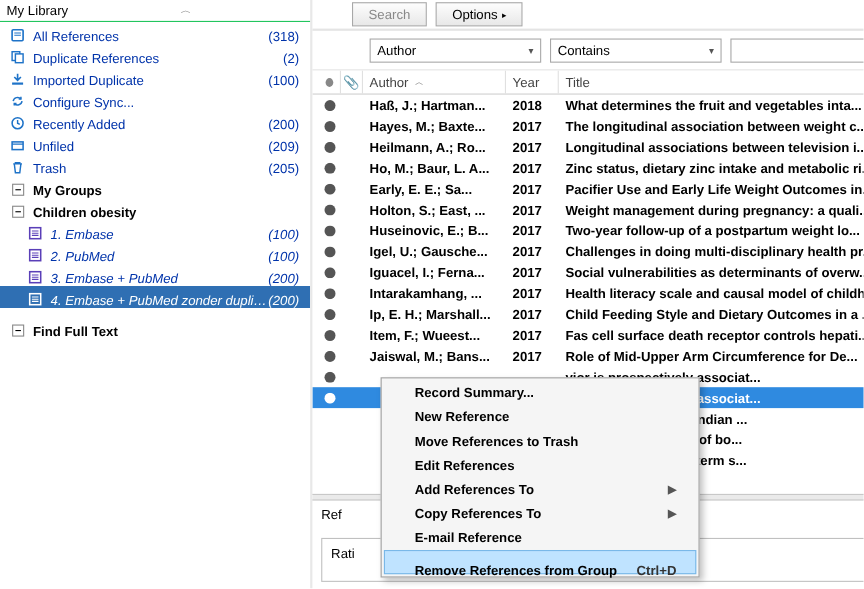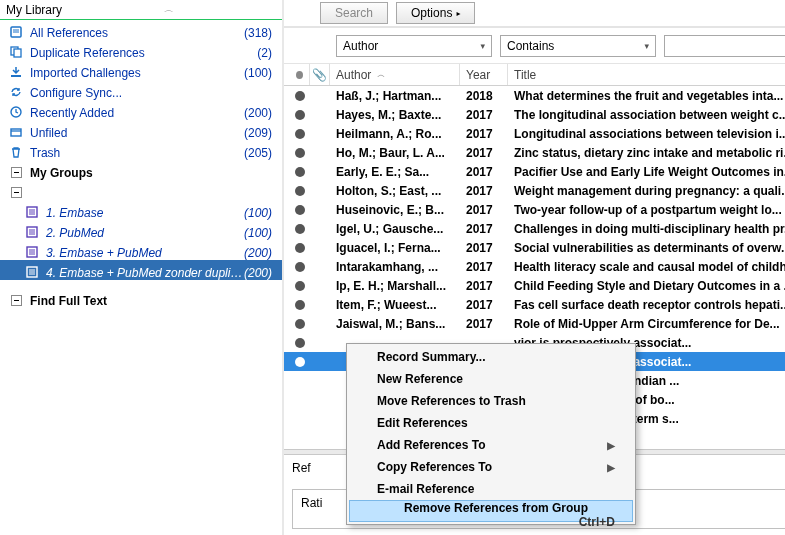--- a/index.html
+++ b/index.html
@@ -58,21 +58,21 @@
   .bottom-divider { height: 6px; background: #eaeaea; border-top: 1px solid #c8c8c8; border-bottom: 1px solid #c8c8c8; }
   .bottom-pane { padding: 6px 8px; display:flex; flex-direction:column; gap:14px; }
   .bottom-label { font-size: 12px; }
   .bottom-box { border: 1px solid #c0c0c0; height: 40px; padding: 6px 8px; }
 
   
   .ctxmenu { position: absolute; left: 346px; top: 343px; width: 290px; background: #f5f5f5; border: 1px solid #a0a0a0; box-shadow: 3px 3px 6px rgba(0,0,0,.25); z-index: 50; padding: 2px; }
   .ctxitem { height: 22px; display: flex; align-items: center; padding: 0 18px 0 28px; font-size: 12px; position: relative; font-weight: bold; }
   .ctxitem .arrow { margin-left: auto; font-size: 10px; color: #555; }
   .ctxitem .accel { margin-left: auto; color: #333; }
-  .ctxitem.hover { background: #bfe3ff; border: 1px solid #7ab8e8; padding: 0 17px 0 27px; height: 22px; flex-direction: column; }
+  .ctxitem.hover { background: #bfe3ff; border: 1px solid #7ab8e8; padding: 16px 17px 0 27px; height: 22px; }
 
   
   svg { display: block; }
 </style>
 </head>
 <body>
 
 <div class="app">
 
   <div class="sidebar">
@@ -105,21 +105,21 @@
         <span class="count">2</span>
       </div>
 
       <div class="side-item">
         <span class="icon">
           <svg width="14" height="14" viewBox="0 0 14 14">
               <path d="M7 2v6M4 5l3 3 3-3" fill="none" stroke="#1e73c8" stroke-width="1.5"></path>
               <rect x="2" y="10" width="10" height="2" fill="#1e73c8"></rect>
             </svg>
         </span>
-        <span class="label">Imported Challenges</span>
+        <span class="label">Imported Duplicate</span>
         <span class="count">100</span>
       </div>
 
       <div class="side-item">
         <span class="icon">
           <svg width="14" height="14" viewBox="0 0 14 14">
               <path d="M3 7a4 4 0 0 1 7-2M11 7a4 4 0 0 1-7 2" fill="none" stroke="#1e73c8" stroke-width="1.4"></path>
               <path d="M10 3v2h-2M4 11v-2h2" fill="none" stroke="#1e73c8" stroke-width="1.4"></path>
             </svg>
         </span>
@@ -162,20 +162,21 @@
         <span class="icon">
             <span class="boxminus"></span>
           </span>
         <span class="label">My Groups</span>
       </div>
 
       <div class="side-item section2">
         <span class="icon">
             <span class="boxminus"></span>
           </span>
+        <span class="label">Children obesity</span>
       </div>
 
       <div class="side-item indent2">
         <span class="icon">
             <svg width="14" height="14" viewBox="0 0 14 14">
               <rect x="2" y="2" width="10" height="10" fill="none" stroke="#5a3fb8" stroke-width="1.4"></rect>
               <line x1="4" y1="5" x2="10" y2="5" stroke="#5a3fb8"></line>
               <line x1="4" y1="7" x2="10" y2="7" stroke="#5a3fb8"></line>
               <line x1="4" y1="9" x2="10" y2="9" stroke="#5a3fb8"></line>
             </svg>

